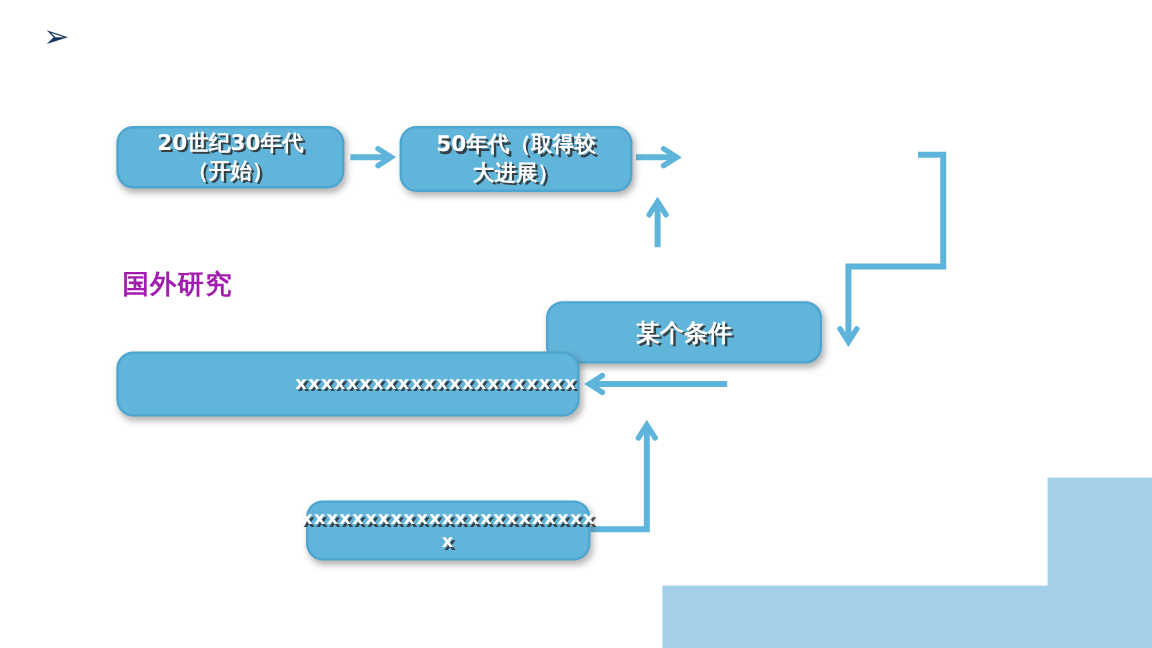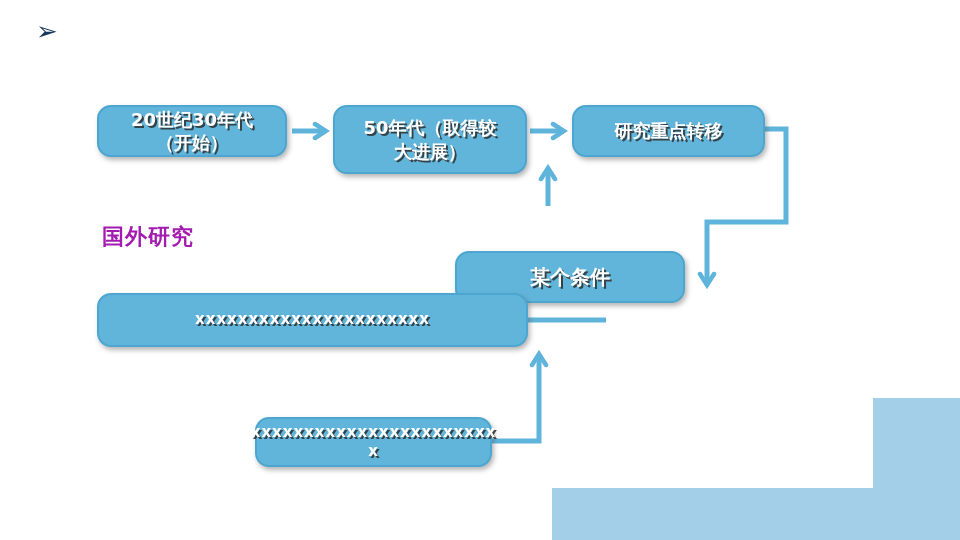--- a/index.html
+++ b/index.html
@@ -20,25 +20,25 @@
     position:absolute;background:#62B5DA;border:2px solid #4CA6CF;border-radius:14px;
     box-shadow:2px 3px 5px rgba(90,90,90,0.45);
     display:flex;flex-direction:column;align-items:center;justify-content:center;
     color:#ffffff;font-weight:bold;font-size:18px;line-height:1.3;text-align:center;
     text-shadow:2px 2px 0 rgba(45,45,45,0.85);
     box-sizing:border-box;
   }
   .fbox span{display:block;white-space:nowrap;}
   .fbox .xs{font-size:15px;letter-spacing:1px;}
   #box-1{left:97px;top:105px;width:190px;height:52px;}
-  #box-2{left:333px;top:105px;width:194px;height:69px;}
+  #box-2{left:333px;top:105px;width:194px;height:55px;}
   #box-3{left:572px;top:105px;width:193px;height:52px;}
   #box-4{left:455px;top:211px;width:230px;height:52px;font-size:20px;margin-top:40px;}
   #box-5{left:610px;top:293px;width:190px;height:52px;}
-  #box-6{left:97px;top:293px;width:431px;height:54px;}
+  #box-6{left:97px;top:293px;width:386px;height:54px;align-items:flex-end;}
   #box-7{left:255px;top:417px;width:237px;height:50px;}
   
   .overlay{position:absolute;left:0;top:0;width:960px;height:540px;pointer-events:none;}
   .conn{stroke:#5EB4DB;stroke-width:5;fill:none;stroke-linejoin:miter;}
   
   .accent-right{position:absolute;left:873px;top:398px;width:87px;height:92px;background:#A3D0E8;}
   .accent-bottom{position:absolute;left:552px;top:488px;width:408px;height:52px;background:#A3D0E8;}
   .watermark{
     position:absolute;left:558px;top:390px;color:#82C1E0;font-size:88px;line-height:1;
     font-weight:100;letter-spacing:-4px;white-space:nowrap;
@@ -72,23 +72,20 @@
   <div class="fbox" id="box-1">
     <span>20世纪30年代</span>
     <span>（开始）</span>
   </div>
 
   <div class="fbox" id="box-2">
     <span>50年代（取得较</span>
     <span>大进展）</span>
   </div>
 
-  <div class="fbox" id="box-3">
-    <span>研究重点转移</span>
-  </div>
 
   <div class="fbox" id="box-4">
     <span>某个条件</span>
   </div>
 
 
   <div class="fbox" id="box-6">
     <span class="xs">xxxxxxxxxxxxxxxxxxxxxx</span>
   </div>
 

